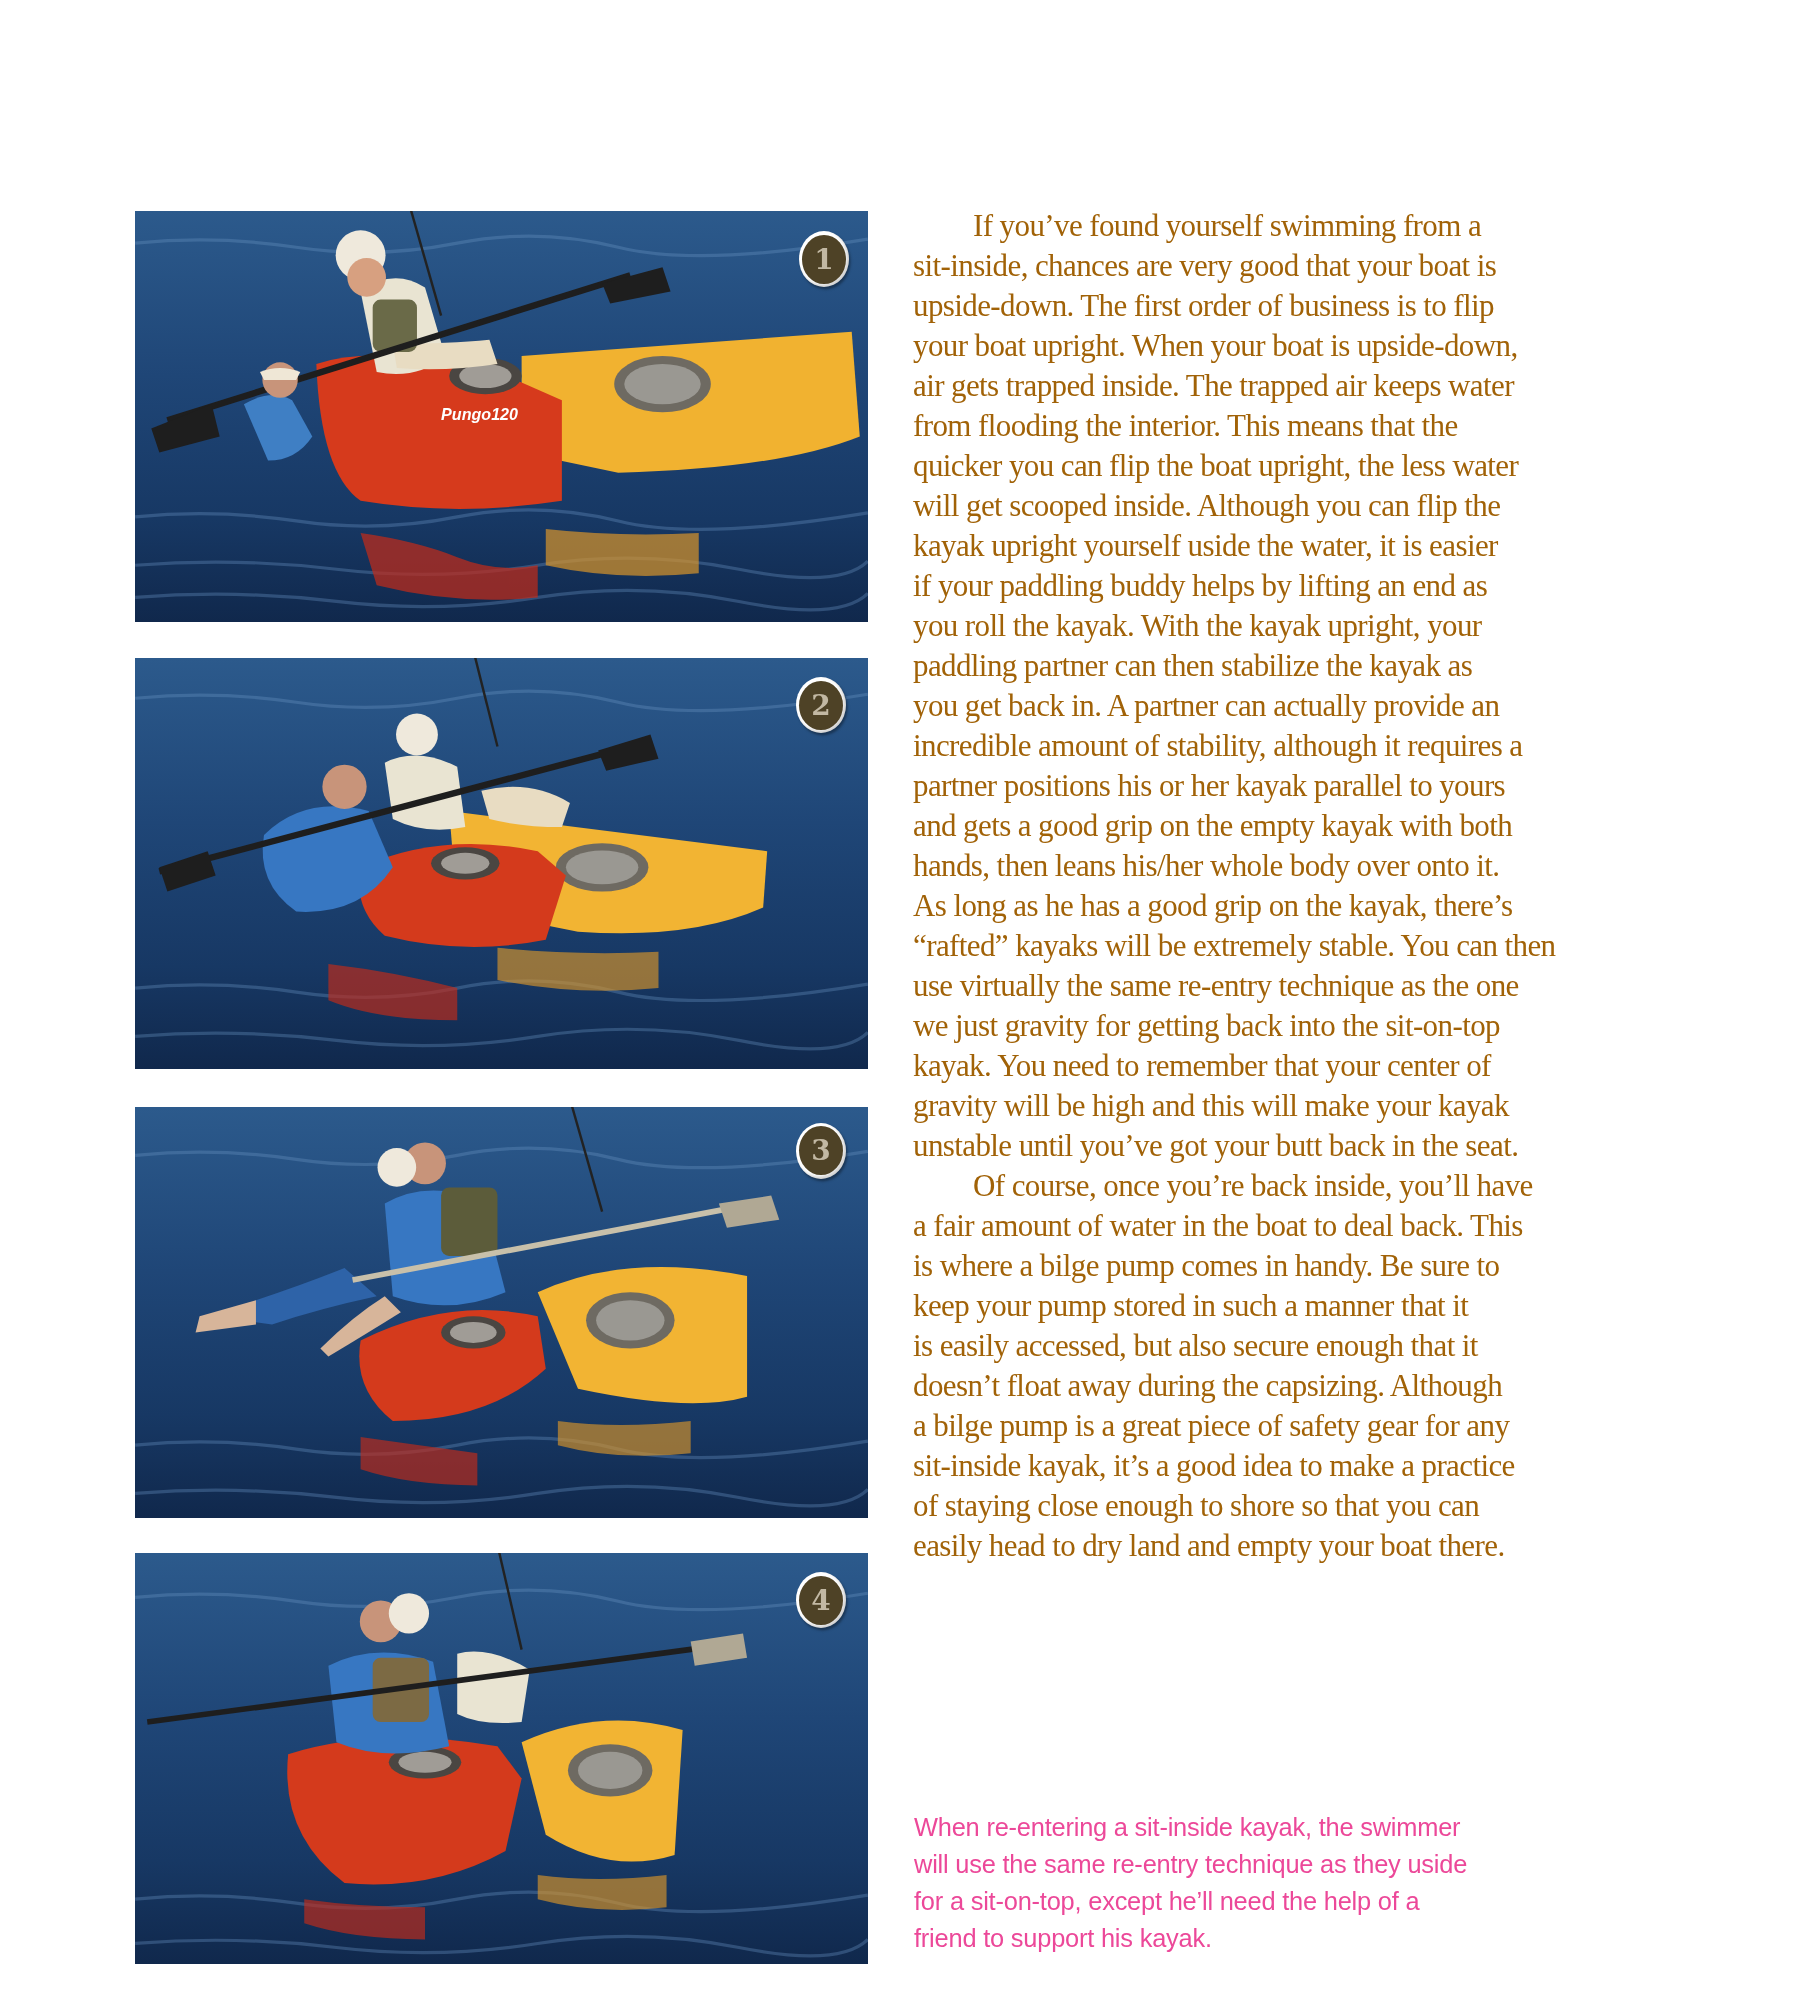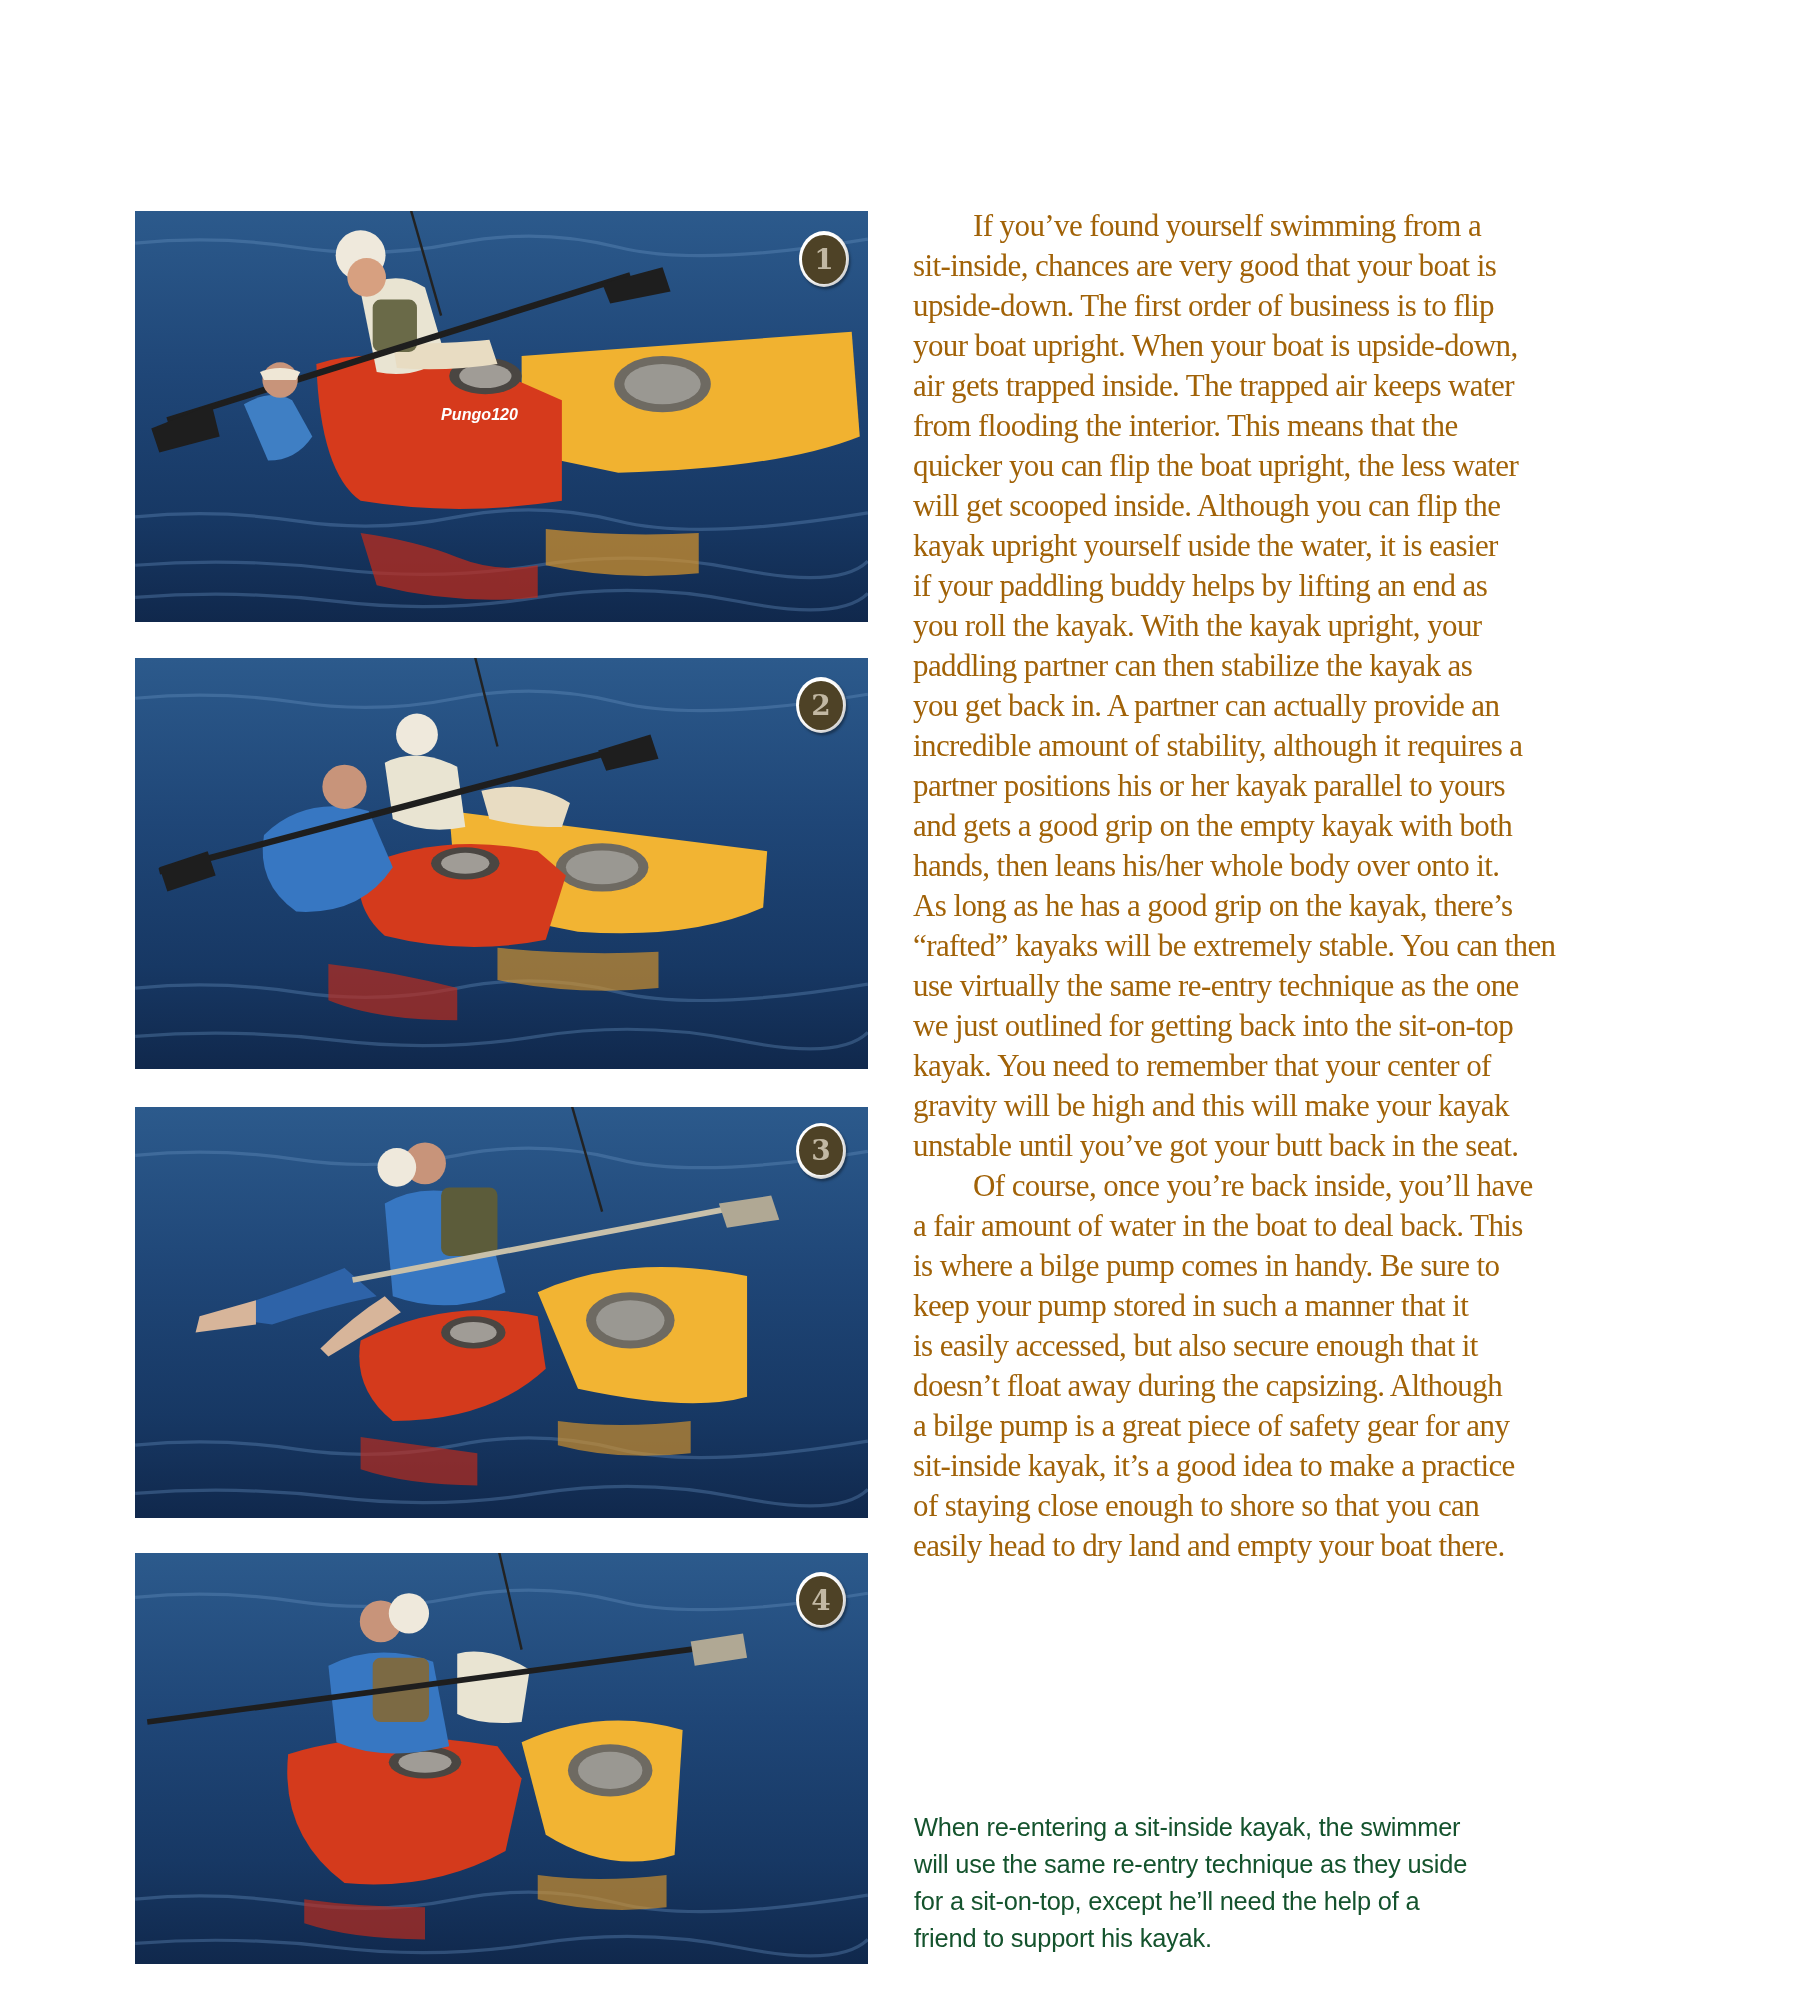--- a/index.html
+++ b/index.html
@@ -31,21 +31,21 @@
     font-family: "Liberation Serif", serif;
     font-size: 31px; line-height: 40px; color: #a16207;
     letter-spacing: -0.6px;
   }
   .body-text p { margin: 0; text-indent: 60px; }
   .body-text .line { display: block; white-space: nowrap; }
 
   .caption {
     position: absolute; left: 914px; top: 1809px; width: 685px;
     font-family: "Liberation Sans", sans-serif; font-size: 25.4px; line-height: 37px;
-    color: #14532d; letter-spacing: -0.2px;
+    color: #ec4899; letter-spacing: -0.2px;
   }
   .caption .line { display: block; white-space: nowrap; }
 </style>
 </head>
 <body>
 
 <div class="photo" style="top:211px;">
   <svg viewBox="0 0 1820 1021">
     <g opacity="0.35" stroke="#6a94c4" stroke-width="8" fill="none">
       <path d="M0 80 Q200 60 400 90 T800 80 T1200 90 T1820 70"></path>
@@ -193,21 +193,21 @@
     <span class="line" style="margin-left:-60px">you roll the kayak. With the kayak upright, your</span>
     <span class="line" style="margin-left:-60px">paddling partner can then stabilize the kayak as</span>
     <span class="line" style="margin-left:-60px">you get back in. A partner can actually provide an</span>
     <span class="line" style="margin-left:-60px">incredible amount of stability, although it requires a</span>
     <span class="line" style="margin-left:-60px">partner positions his or her kayak parallel to yours</span>
     <span class="line" style="margin-left:-60px">and gets a good grip on the empty kayak with both</span>
     <span class="line" style="margin-left:-60px">hands, then leans his/her whole body over onto it.</span>
     <span class="line" style="margin-left:-60px">As long as he has a good grip on the kayak, there’s</span>
     <span class="line" style="margin-left:-60px">“rafted” kayaks will be extremely stable. You can then</span>
     <span class="line" style="margin-left:-60px">use virtually the same re-entry technique as the one</span>
-    <span class="line" style="margin-left:-60px">we just outlined for getting back into the sit-on-top</span>
+    <span class="line" style="margin-left:-60px">we just gravity for getting back into the sit-on-top</span>
     <span class="line" style="margin-left:-60px">kayak. You need to remember that your center of</span>
     <span class="line" style="margin-left:-60px">gravity will be high and this will make your kayak</span>
     <span class="line" style="margin-left:-60px">unstable until you’ve got your butt back in the seat.</span>
   </p>
   <p>
     <span class="line">Of course, once you’re back inside, you’ll have</span>
     <span class="line" style="margin-left:-60px">a fair amount of water in the boat to deal back. This</span>
     <span class="line" style="margin-left:-60px">is where a bilge pump comes in handy. Be sure to</span>
     <span class="line" style="margin-left:-60px">keep your pump stored in such a manner that it</span>
     <span class="line" style="margin-left:-60px">is easily accessed, but also secure enough that it</span>

